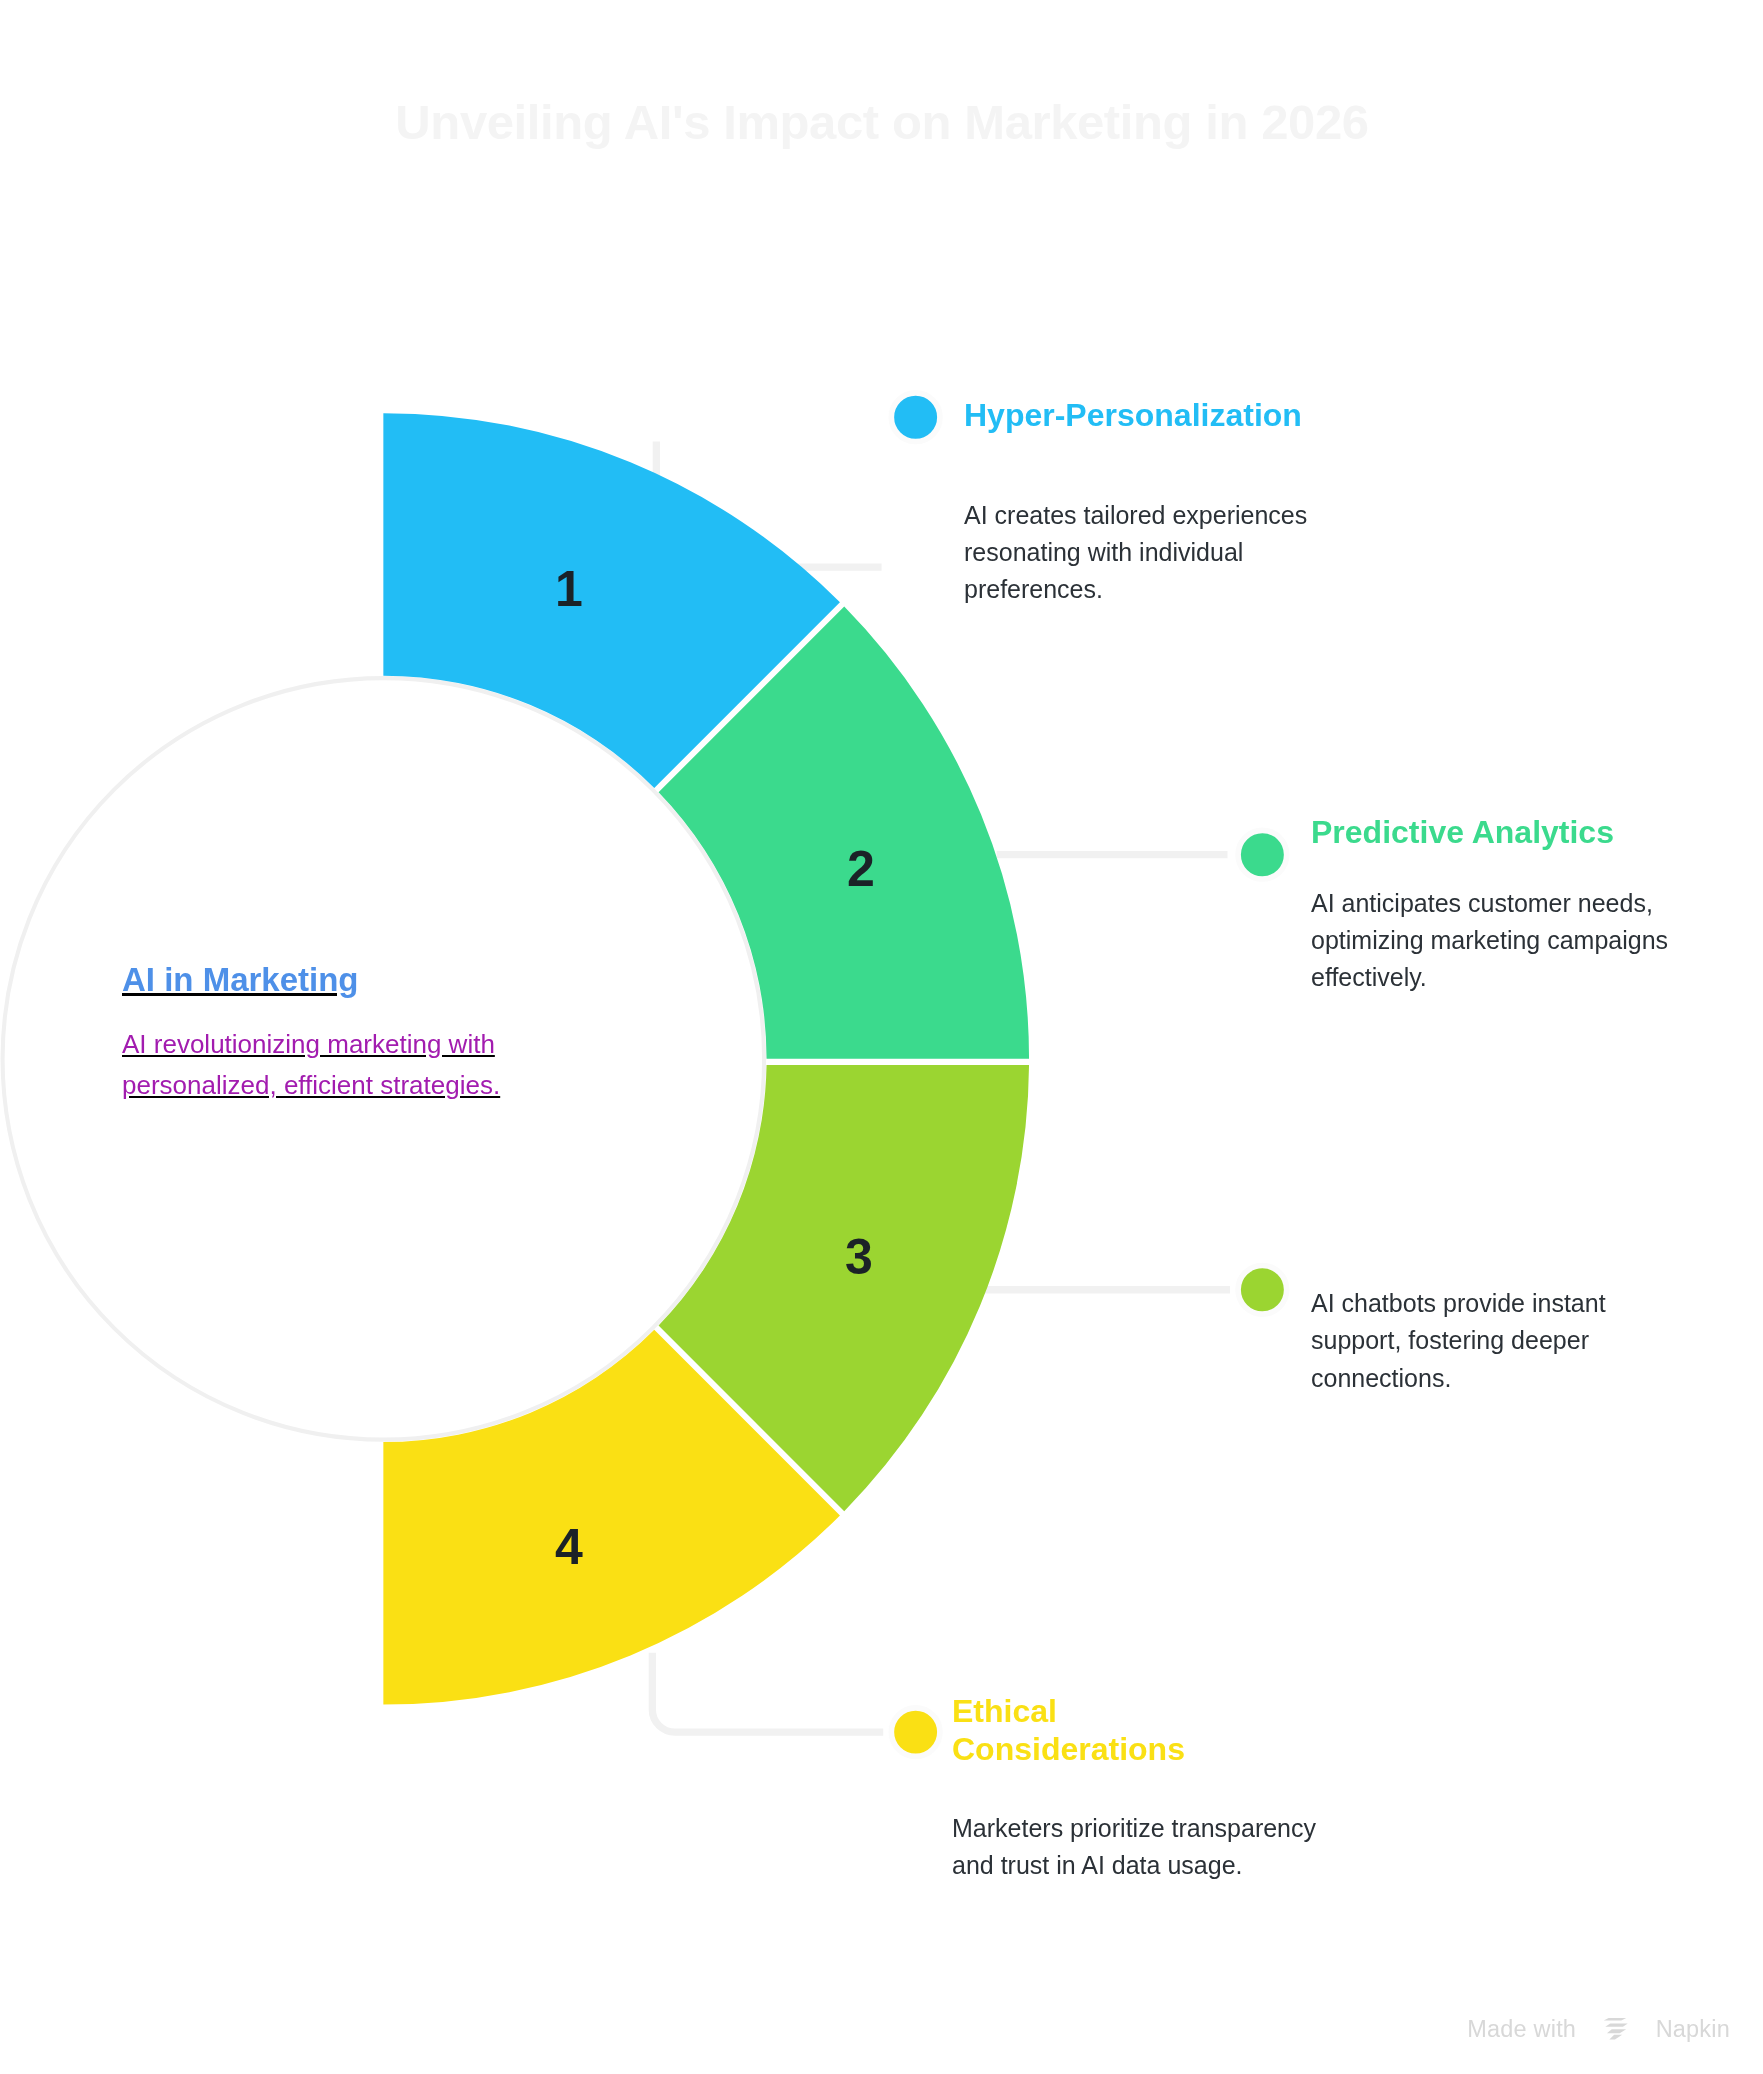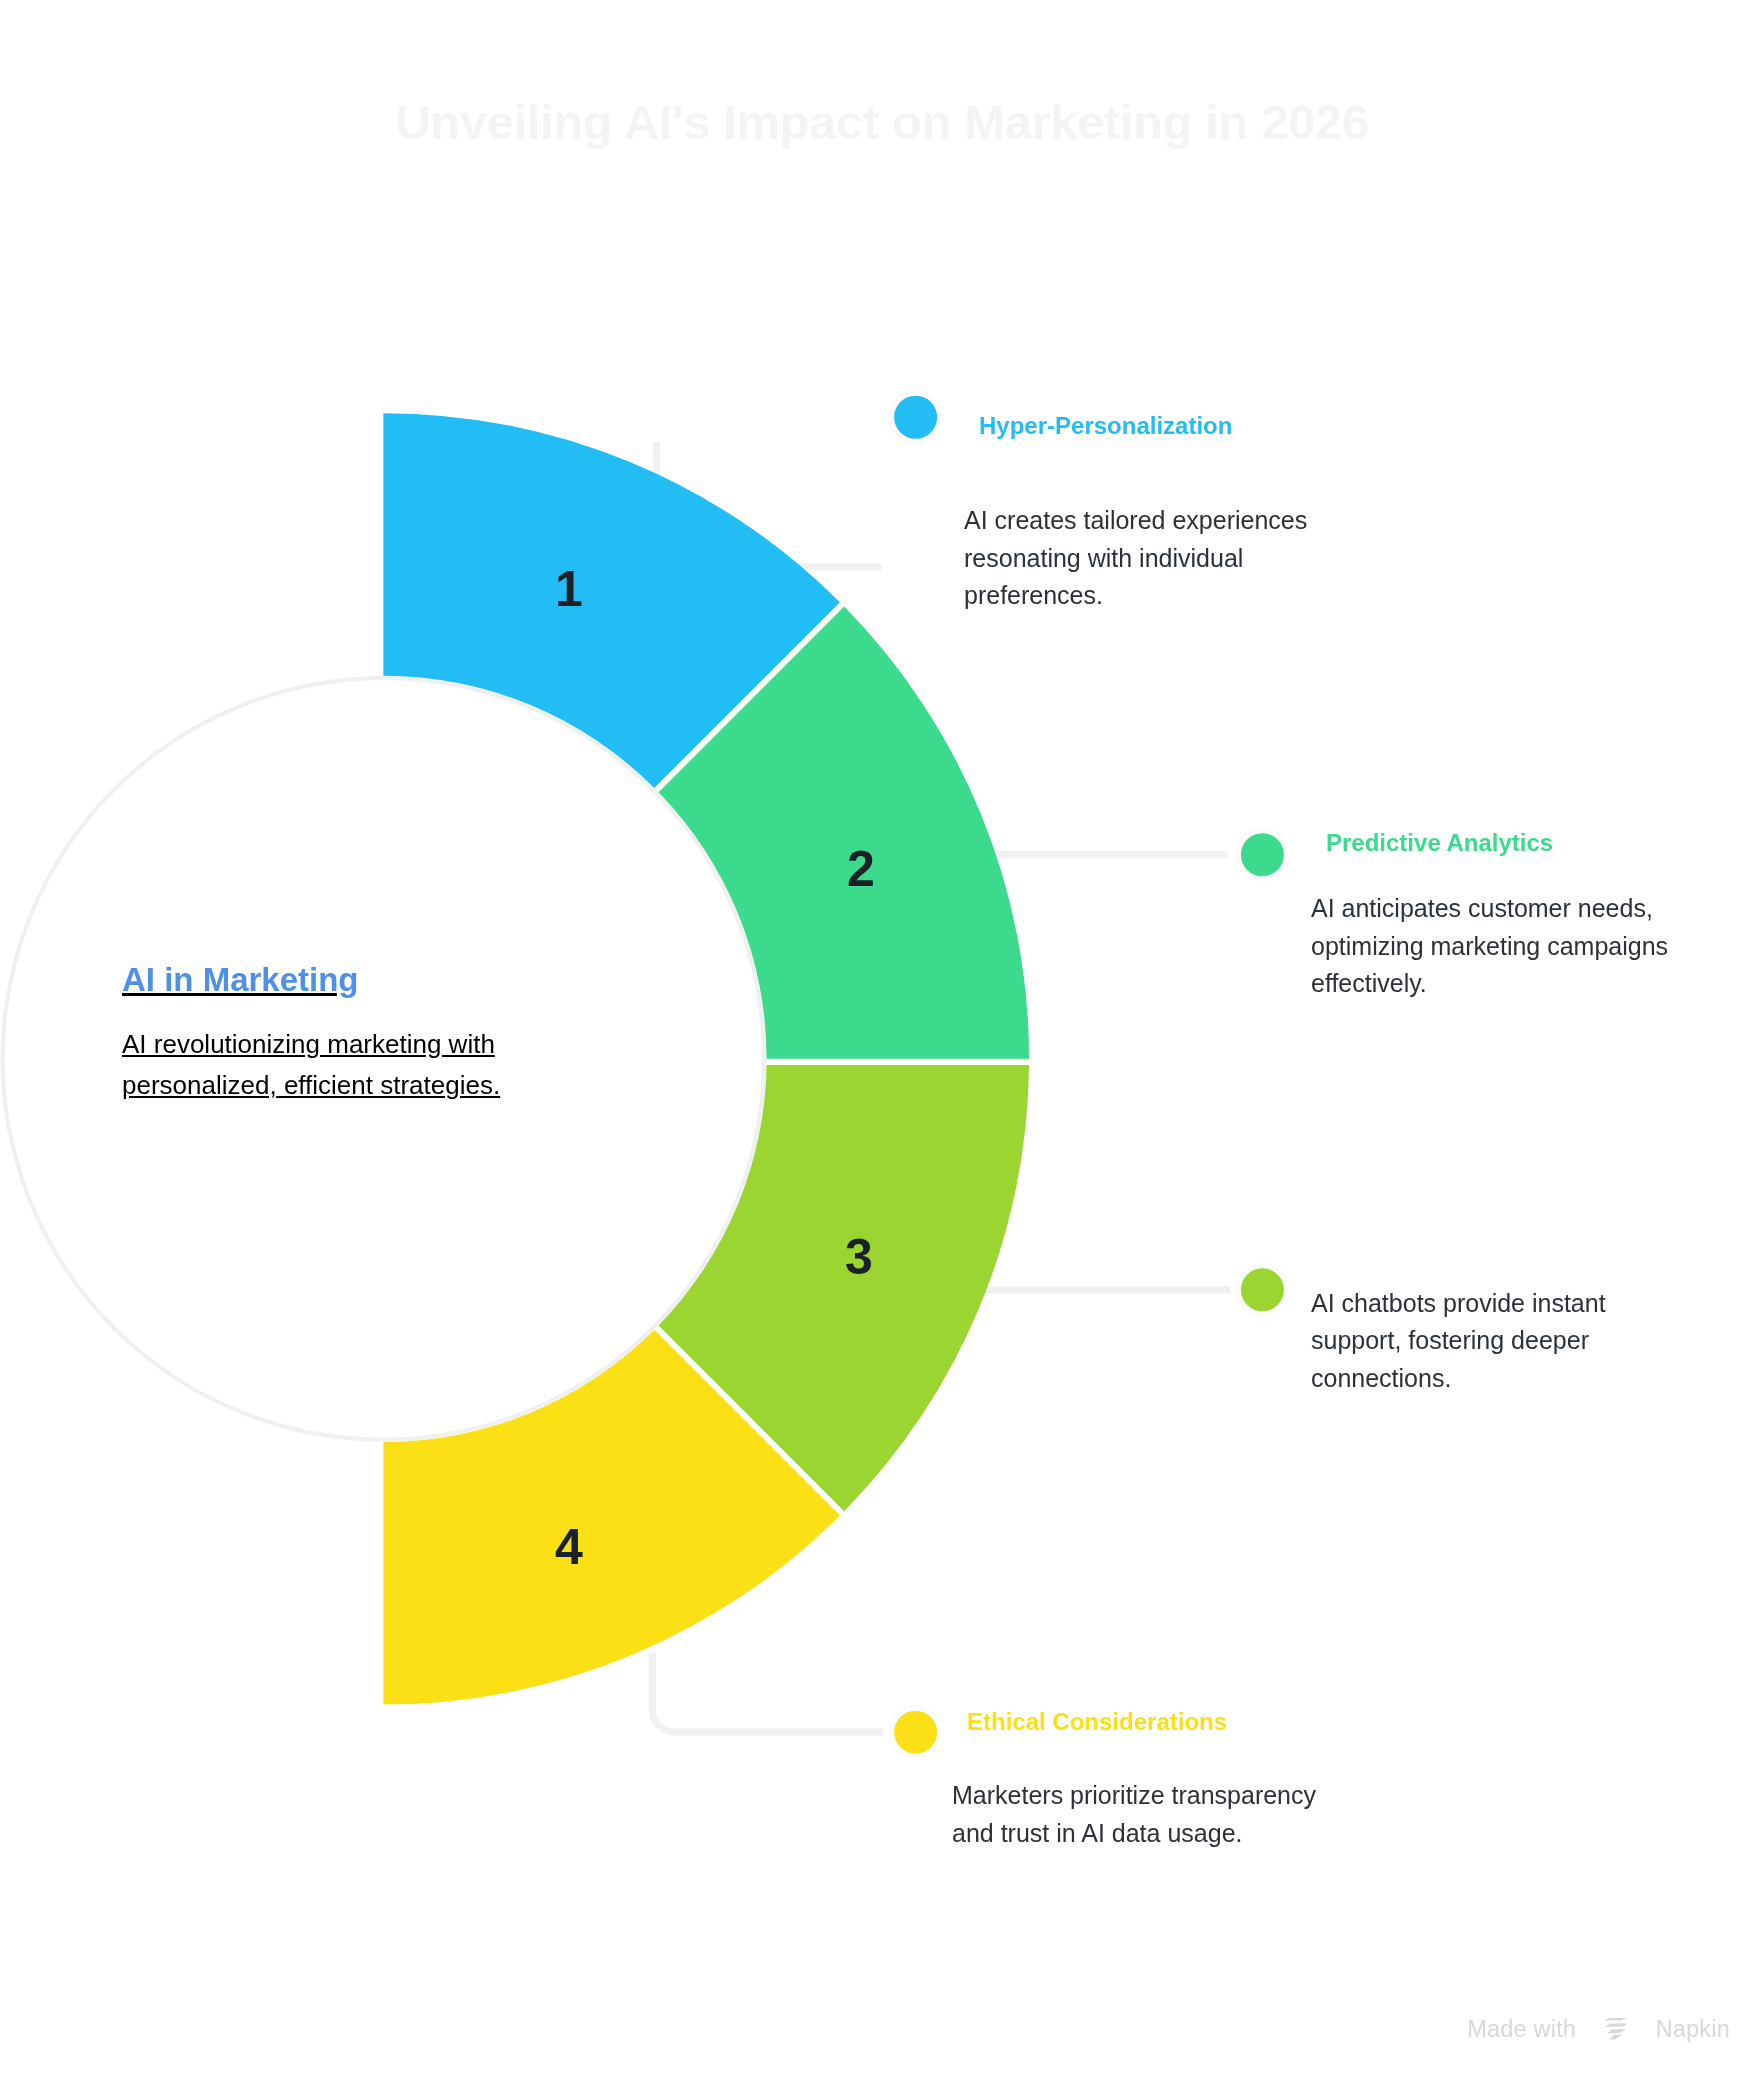--- a/index.html
+++ b/index.html
@@ -62,33 +62,33 @@
   }
   #center-title {
     font-size: 33px;
     font-weight: bold;
     color: #4e90e8;
     line-height: 1.2;
     margin-bottom: 24px;
   }
   #center-desc {
     font-size: 26px;
-    color: #000000;
+    color: #a21caf;
     line-height: 1.6;
   }
 
   
   .callout {
     position: absolute;
   }
   .callout-title {
-    font-size: 24px;
+    font-size: 32px;
     font-weight: bold;
     line-height: 1.18;
-    margin: 15px;
+    margin: 0;
   }
   .callout-desc {
     font-size: 25px;
     color: #2b3137;
     line-height: 1.49;
     margin: 0;
   }
 
   
   #brand-footer {

